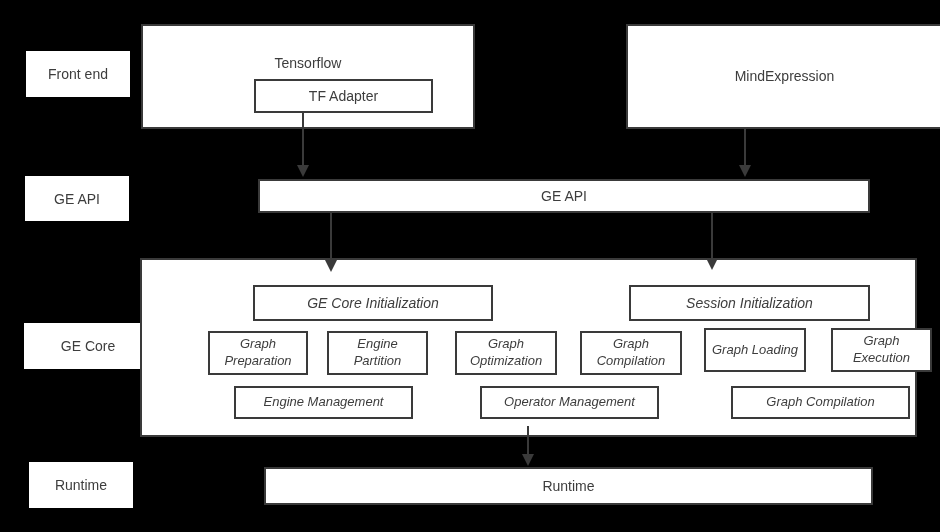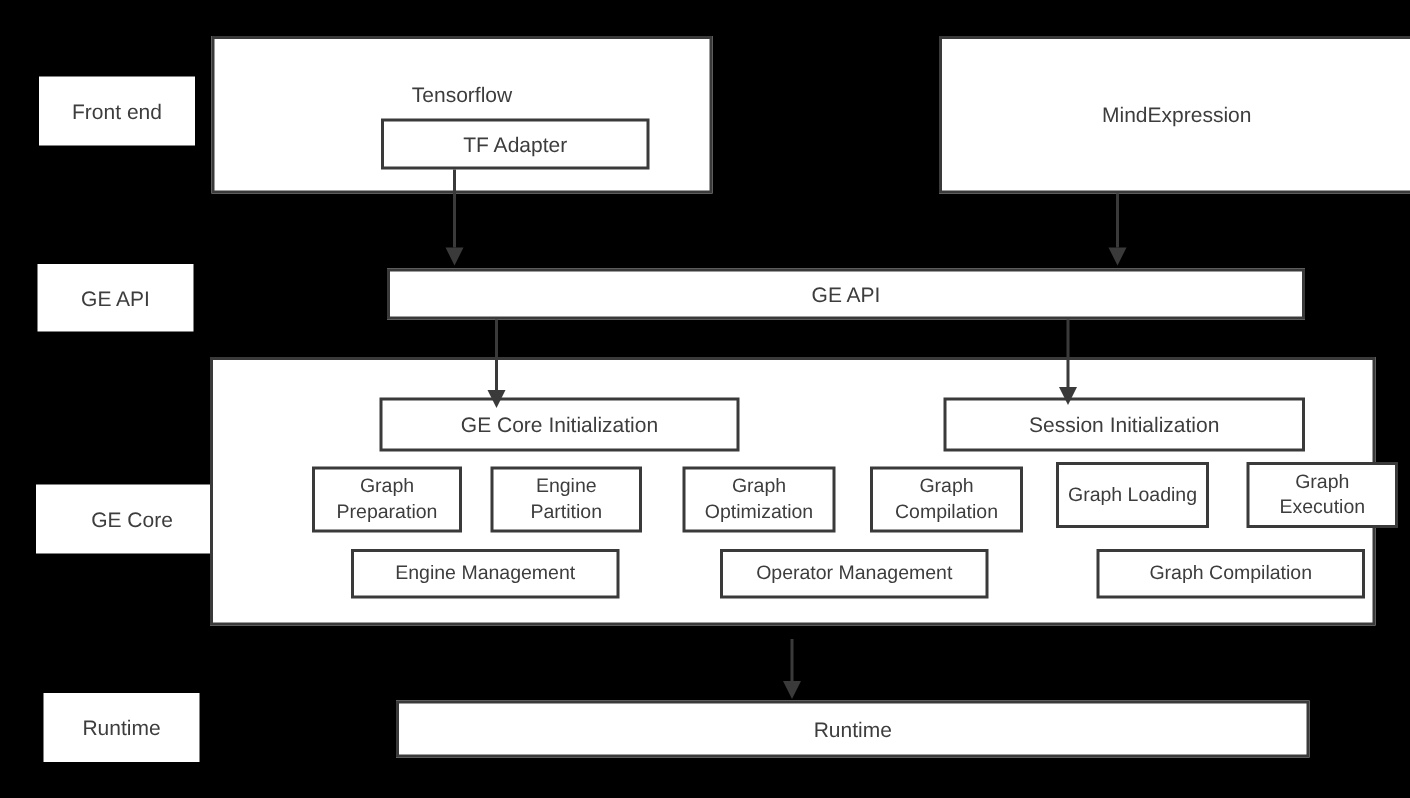--- a/index.html
+++ b/index.html
@@ -43,22 +43,22 @@
   .tensorflow-box{
     position:absolute;left:141px;top:24px;width:334px;height:105px;
     background:var(--fill);border:2px solid var(--line);
   }
   .tensorflow-label{
     position:absolute;left:0;top:29px;width:100%;
     text-align:center;font-size:14px;
   }
   
   .ge-core-container{
-    position:absolute;left:140px;top:238px;width:777px;height:179px;
-    background:var(--fill);border:2px solid var(--line);
+    position:absolute;left:140px;top:258px;width:777px;height:179px;
+    background:var(--fill);border:2px solid var(--line);font-style:italic;
   }
   
   .arrow{
     position:absolute;width:12px;
     display:flex;flex-direction:column;align-items:center;
     z-index:5;
   }
   .arrow-line{width:2px;flex:1;background:var(--line);}
   .arrow-head{
     width:0;height:0;

